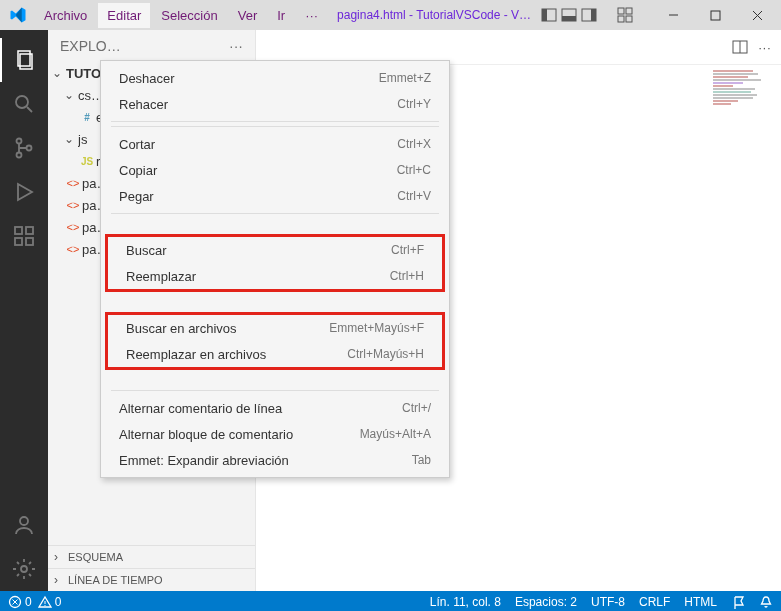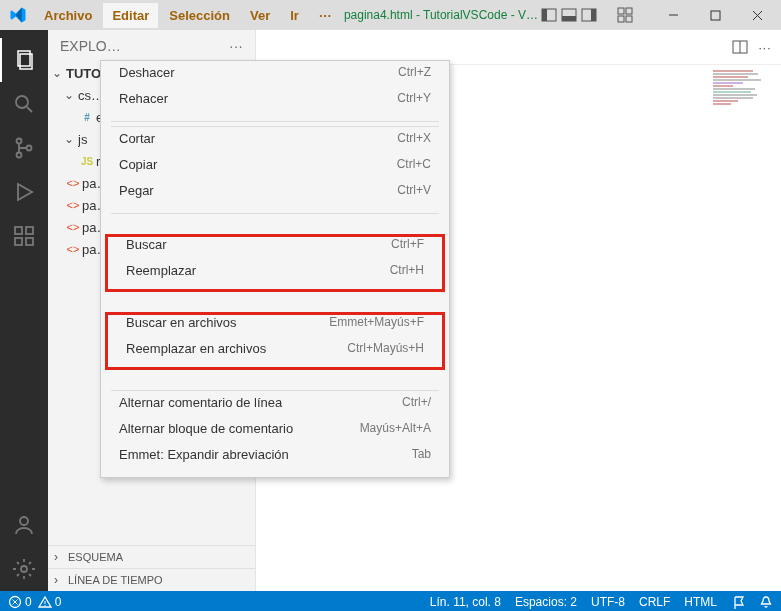--- a/index.html
+++ b/index.html
@@ -1,23 +1,23 @@
 <!DOCTYPE html>
 <html><head>
 <meta charset="utf-8">
 <style>
 * { margin: 0; padding: 0; box-sizing: border-box; font-family: "Segoe UI", Arial, sans-serif; }
 body { width: 781px; height: 611px; background: #fff; overflow: hidden; font-size: 13px; color: #333; }
 
 .titlebar { height: 30px; background: #ddd; display: flex; align-items: center; }
 .titlebar .logo { width: 35px; display: flex; justify-content: center; }
 .titlebar .menu { display: flex; gap: 2px; }
-.titlebar .menu-item { padding: 5px 9px; cursor: pointer; color: #a16207; font-weight: bold; }
+.titlebar .menu-item { padding: 5px 9px; cursor: pointer; color: #701a75; }
 .titlebar .menu-item.active { background: #f5f5f5; }
-.titlebar .title { flex: 1; text-align: center; color: #15803d; font-size: 12px; white-space: nowrap; overflow: hidden; }
+.titlebar .title { flex: 1; text-align: center; color: #6d28d9; font-size: 12px; white-space: nowrap; overflow: hidden; }
 .titlebar .win-controls { display: flex; align-items: center; gap: 2px; padding-right: 4px; }
 .titlebar .layout-icons { display: flex; gap: 4px; margin-right: 20px; }
 .win-btn { width: 40px; height: 30px; display: flex; align-items: center; justify-content: center; }
 
 .main { display: flex; height: 561px; position: relative; }
 
 .activitybar { width: 48px; background: #2c2c2c; display: flex; flex-direction: column; align-items: center; padding-top: 8px; }
 .activitybar .act-icon { width: 48px; height: 44px; display: flex; align-items: center; justify-content: center; opacity: 0.6; }
 .activitybar .act-icon.active { opacity: 1; border-left: 2px solid #fff; }
 .activitybar .spacer { flex: 1; }
@@ -43,21 +43,21 @@
 .tag { color: #800000; }
 .attr { color: #e50000; }
 .val { color: #00f; }
 .txt { color: #000; }
 .colorbox { display: inline-block; width: 12px; height: 12px; background: rgb(32,32,199); border: 1px solid #888; vertical-align: middle; margin-right: 2px; }
 
 .minimap { position: absolute; right: 18px; top: 40px; width: 50px; opacity: 0.5; }
 .minimap div { height: 2px; margin-bottom: 1px; }
 
 .dropdown { position: absolute; left: 100px; top: 30px; width: 350px; background: #f5f5f5; border: 1px solid #ccc; box-shadow: 2px 3px 6px rgba(0,0,0,0.2); z-index: 100; padding: 4px 0; }
-.dropdown .dd-item { height: 26px; display: flex; justify-content: space-between; padding: 0 18px; font-size: 13px; color: #333; }
+.dropdown .dd-item { height: 26px; display: flex; align-items: center; justify-content: space-between; padding: 0 18px; font-size: 13px; color: #333; }
 .dropdown .dd-item .keys { color: #777; font-size: 12px; }
 .dropdown hr { border: none; border-top: 1px solid #ddd; margin: 4px 10px; }
 .redbox { border: 3px solid #e2231a; margin: 20px 4px; }
 
 .statusbar { height: 22px; background: #007acc; color: #fff; display: flex; align-items: center; font-size: 12px; padding: 0 8px; }
 .statusbar .left { display: flex; gap: 6px; align-items: center; }
 .statusbar .right { margin-left: auto; display: flex; gap: 14px; align-items: center; padding-left: 32px; }
 .sb-item { display: flex; align-items: center; gap: 3px; }
 </style>
 </head>
@@ -261,21 +261,21 @@
         <div style="background:#888;width:40px"></div>
         <div style="background:#b85450;width:25px"></div>
         <div style="background:#b85450;width:18px"></div>
     </div>
   </div>
 
   <div class="dropdown" id="dropdown">
       <div>
         <div class="dd-item">
           <span>Deshacer</span>
-          <span class="keys">Ctrl+Z</span>
+          <span class="keys">Emmet+Z</span>
         </div>
         <div class="dd-item">
           <span>Rehacer</span>
           <span class="keys">Ctrl+Y</span>
         </div>
       </div>
       <hr>
       <hr>
       <div>
         <div class="dd-item">

